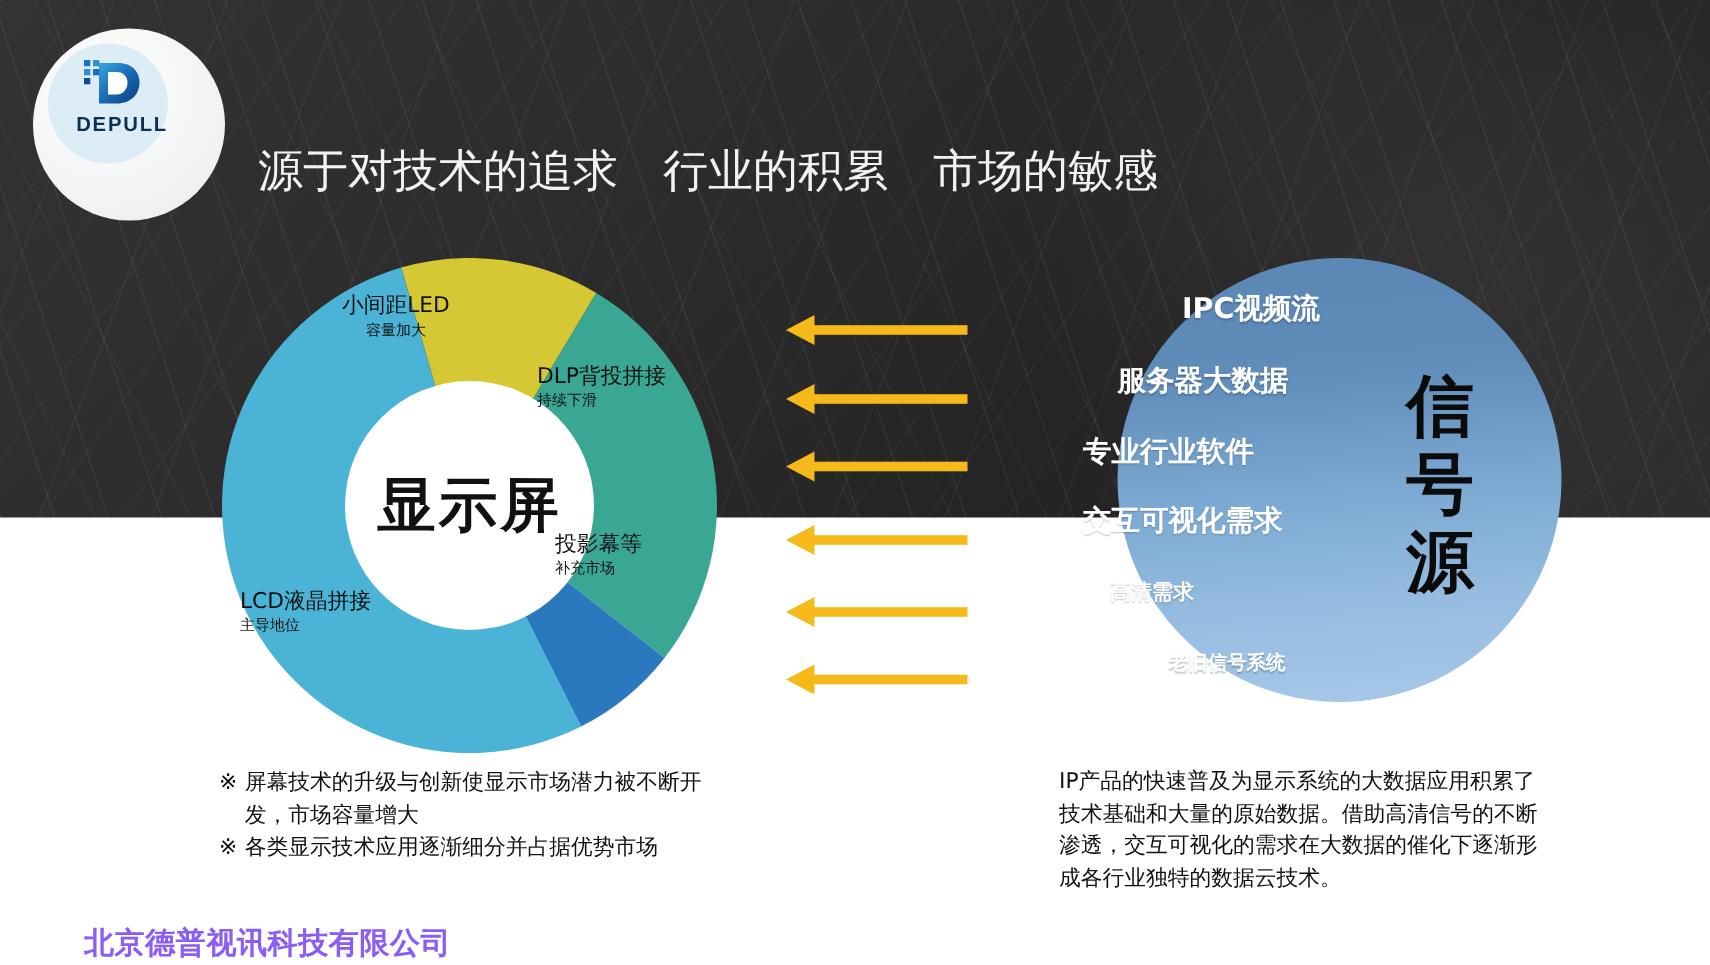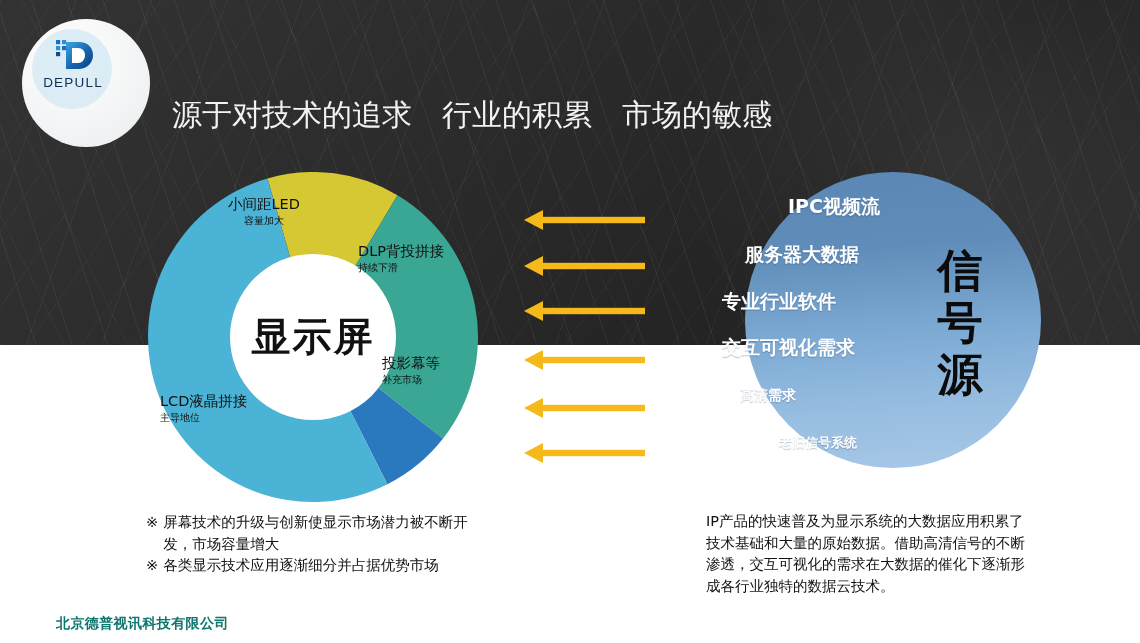--- a/index.html
+++ b/index.html
@@ -33,22 +33,22 @@
     z-index:6;
   }
   .logo-inner-circle{
     position:absolute;left:10px;top:10px;width:80px;height:80px;border-radius:50%;
     background:#d7eaf4;opacity:.85;
   }
   .logo-d{
     position:absolute;left:30px;top:16px;width:44px;height:40px;
   }
   .logo-word{
-    position:absolute;left:12px;top:56px;width:78px;text-align:center;
-    font-size:13.5px;font-weight:normal;letter-spacing:1.2px;color:#0e2f52;
+    position:absolute;left:12px;top:56px;width:78px;text-align:right;
+    font-size:13.5px;font-weight:bold;letter-spacing:1.2px;color:#0e2f52;
     font-family:"Liberation Sans",sans-serif;
   }
   .logo-kicker{
     position:absolute;left:40px;top:74px;width:108px;
     font-size:39px;line-height:39px;font-weight:bold;color:#ee1c12;
     font-family:"DejaVu Sans","Liberation Sans",sans-serif;
     letter-spacing:1px;
     text-shadow:0 0 1px rgba(255,255,255,.35);
     z-index:7;
   }
@@ -71,21 +71,21 @@
     pointer-events:none;
   }
   .seg-label{position:absolute;color:#111;z-index:6;pointer-events:none;}
   .seg-label .t1{font-size:14.5px;font-weight:normal;line-height:17px;white-space:nowrap;
     font-family:"DejaVu Sans","Liberation Sans",sans-serif;}
   .seg-label .t2{font-size:10px;font-weight:normal;line-height:15px;white-space:nowrap;
     font-family:Liberation Sans, sans-serif;}
 
   #lbl-led{left:228px;top:196px;text-align:center;}
   #lbl-dlp{left:358px;top:243px;text-align:left;}
-  #lbl-proj{left:382px;top:355px;text-align:left;}
+  #lbl-proj{left:370px;top:355px;text-align:left;}
   #lbl-lcd{left:160px;top:393px;text-align:left;}
 
   
   .arrows{position:absolute;left:0;top:0;width:1140px;height:643px;z-index:6;pointer-events:none;}
 
   
   .src-circle{
     position:absolute;left:745px;top:172px;width:296px;height:296px;border-radius:50%;
     background:linear-gradient(176deg,#5a87b4 0%,#5f8cb8 26%,#7aa8d2 52%,#95bce0 76%,#a8c8e8 100%);
     z-index:5;
@@ -114,21 +114,21 @@
   .note-left .li{display:flex;}
   .note-left .mk{margin-right:5px;}
   .note-right{
     position:absolute;left:706px;top:511px;width:322px;
     font-size:14.5px;line-height:21.5px;color:#111;
     font-family:"DejaVu Sans","Liberation Sans",sans-serif;
     z-index:6;
   }
   .company{
     position:absolute;left:56px;top:615px;
-    font-size:14px;font-weight:bold;color:#0f766e;letter-spacing:.4px;
+    font-size:20px;font-weight:bold;color:#8b5cf6;letter-spacing:.4px;
     font-family:"DejaVu Sans","Liberation Sans",sans-serif;
     z-index:6;
   }
 </style>
 </head>
 <body>
 
 <div id="slide">
 
   <div class="dark-band">

